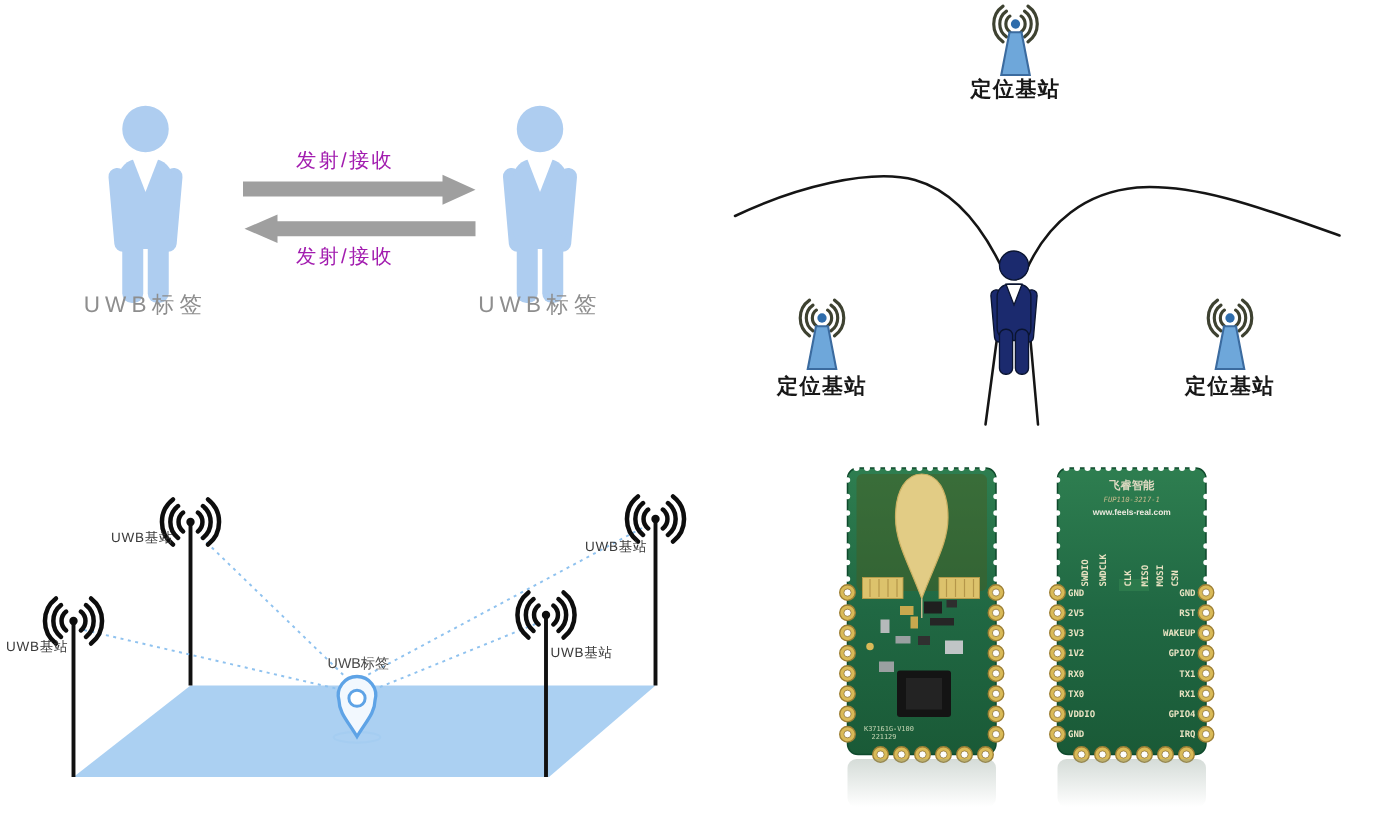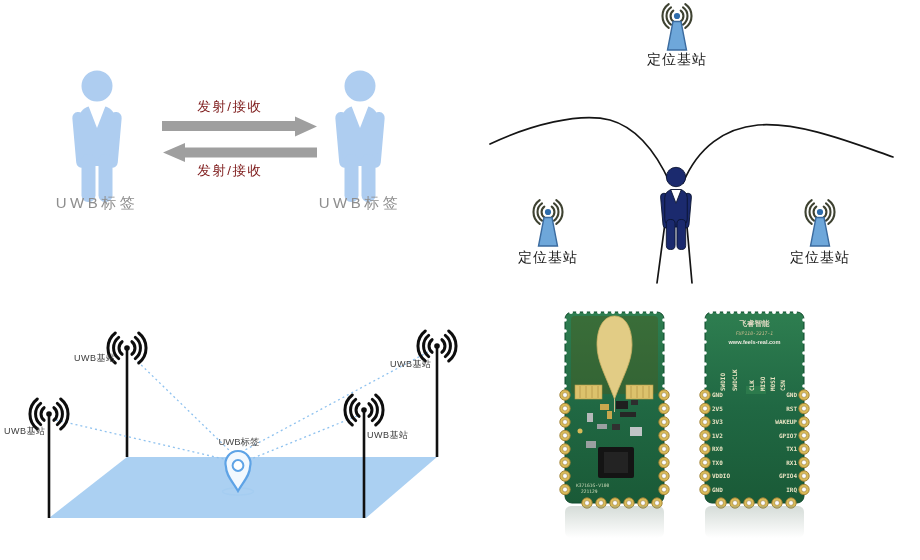--- a/index.html
+++ b/index.html
@@ -1,22 +1,22 @@
 <!DOCTYPE html>
 <html><head>
 <meta charset="utf-8">
 <style>
   html,body{margin:0;padding:0;background:#fff;}
   #canvas{position:relative;width:920px;height:560px;background:#fff;overflow:hidden;
           font-family:"Liberation Sans","DejaVu Sans",sans-serif;}
   #gfx{position:absolute;left:0;top:0;}
   .lbl{position:absolute;white-space:nowrap;}
   .tag-lbl{font-size:15px;color:#8e8e8e;letter-spacing:3.5px;width:100px;text-align:center;}
-  .txrx-lbl{font-size:13.5px;color:#7f1d1d;letter-spacing:1.5px;width:100px;text-align:center;}
-  .station-lbl{font-size:14px;font-weight:400;color:#181818;letter-spacing:1px;width:70px;text-align:center;}
+  .txrx-lbl{font-size:13.5px;color:#a21caf;letter-spacing:1.5px;width:100px;text-align:center;}
+  .station-lbl{font-size:14px;font-weight:700;color:#181818;letter-spacing:1px;width:70px;text-align:center;}
   .dep-lbl{font-size:9px;color:#3a3a3a;letter-spacing:.5px;}
   .dep-tag-lbl{font-size:9.5px;color:#4a4a4a;width:44px;text-align:center;}
   .mono{font-family:"DejaVu Sans Mono","Liberation Mono",monospace;}
 </style>
 </head>
 <body>
 
 <div id="canvas">
 
 <svg id="gfx" width="920" height="560" viewBox="0 0 920 560">

